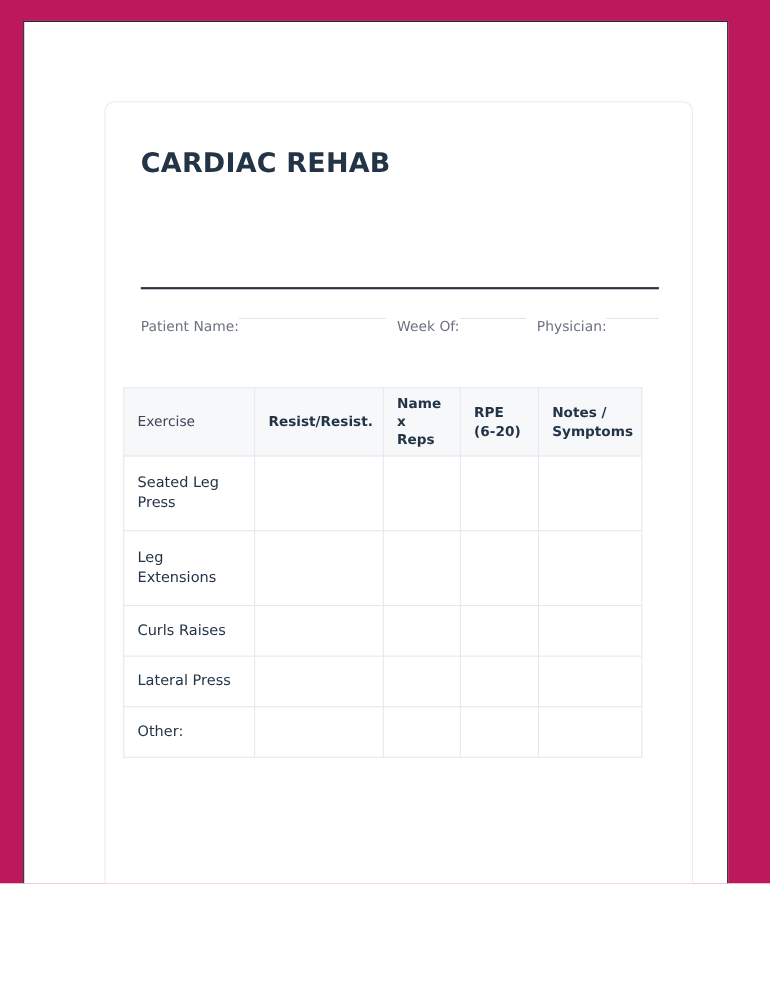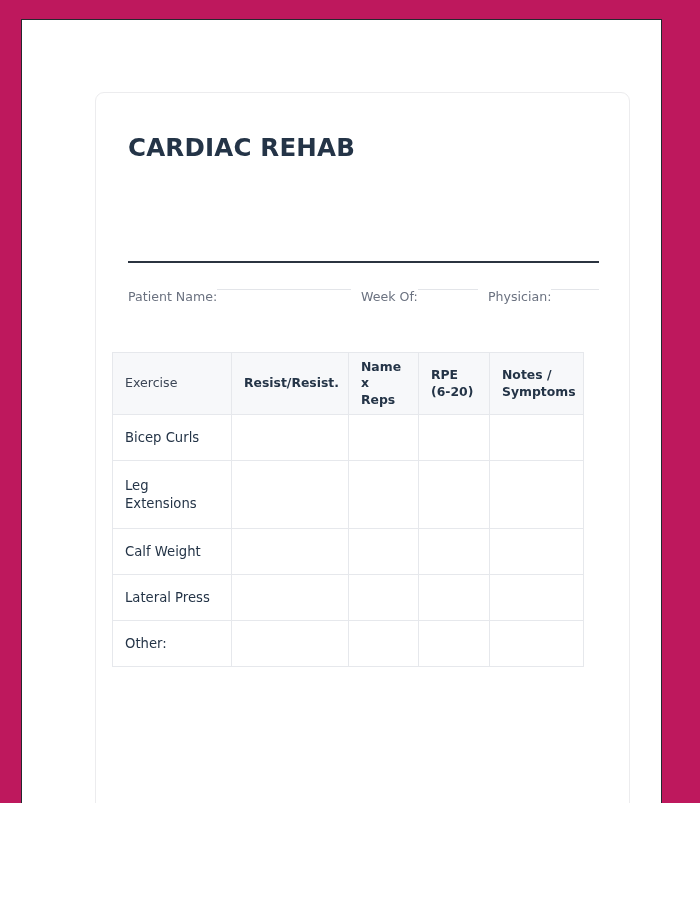--- a/index.html
+++ b/index.html
@@ -218,36 +218,36 @@
           <thead>
             <tr>
               <th class="col-exercise">Exercise</th>
               <th>Resist/Resist.</th>
               <th>Name x Reps</th>
               <th>RPE (6-20)</th>
               <th>Notes / Symptoms</th>
             </tr>
           </thead>
           <tbody>
-            <tr class="row-short">
-              <td>Bicep Curls</td>
+            <tr class="row-tall">
+              <td>Seated Leg Press</td>
               <td class="cell-blank"></td>
               <td class="cell-blank"></td>
               <td class="cell-blank"></td>
               <td class="cell-blank"></td>
             </tr>
             <tr class="row-tall">
               <td>Leg Extensions</td>
               <td class="cell-blank"></td>
               <td class="cell-blank"></td>
               <td class="cell-blank"></td>
               <td class="cell-blank"></td>
             </tr>
             <tr class="row-short">
-              <td>Calf Weight</td>
+              <td>Curls Raises</td>
               <td class="cell-blank"></td>
               <td class="cell-blank"></td>
               <td class="cell-blank"></td>
               <td class="cell-blank"></td>
             </tr>
             <tr class="row-short">
               <td>Lateral Press</td>
               <td class="cell-blank"></td>
               <td class="cell-blank"></td>
               <td class="cell-blank"></td>

